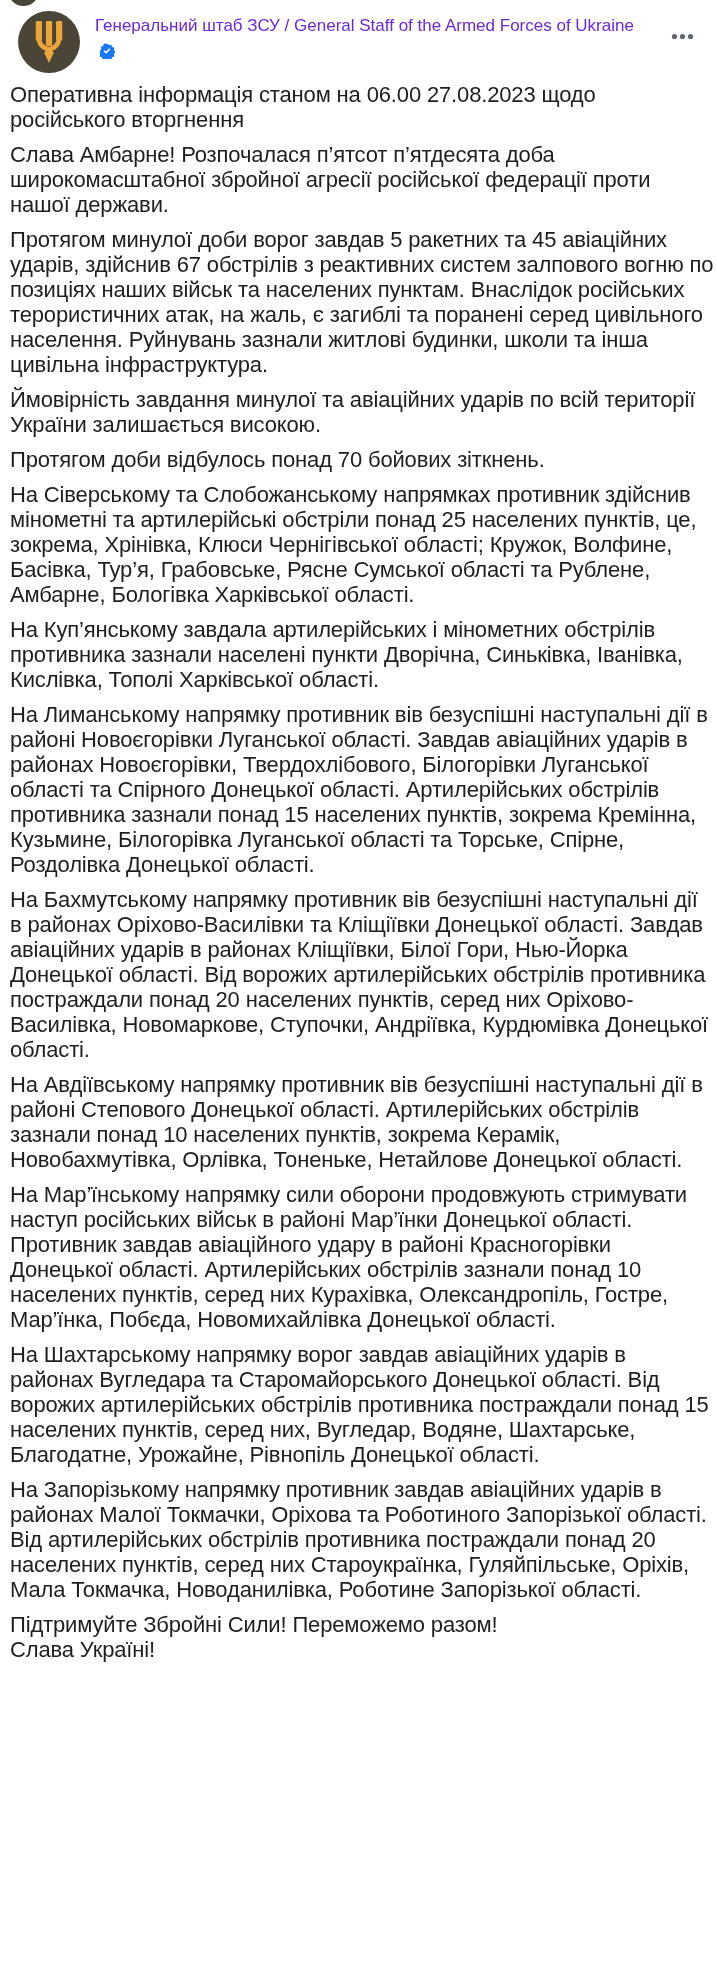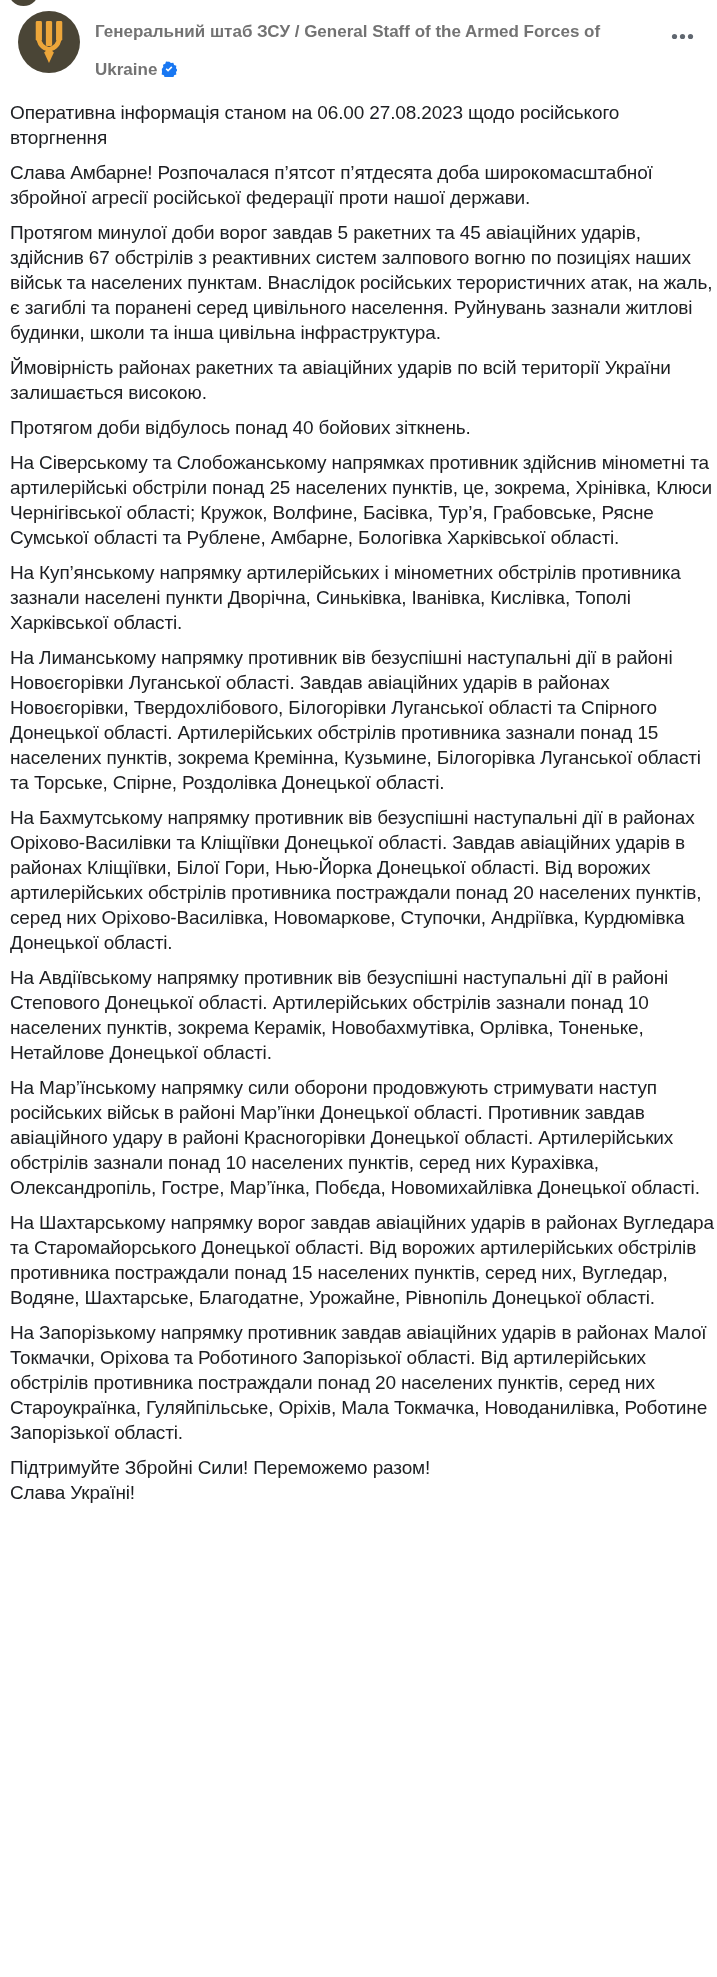--- a/index.html
+++ b/index.html
@@ -46,23 +46,23 @@
   }
   .avatar svg { display: block; }
   .header-text {
     margin-left: 15px;
     padding-top: 2px;
     flex: 1 1 auto;
     min-width: 0;
   }
   .page-name {
     font-size: 17px;
-    font-weight: 700;
-    line-height: 38px;
-    color: #737373;
+    font-weight: 400;
+    line-height: 26px;
+    color: #6d28d9;
     max-width: 558px;
     cursor: pointer;
   }
   .verified-badge {
     display: inline-block;
     vertical-align: -2px;
     margin-left: 4px;
   }
   .post-meta {
     display: flex;
@@ -80,21 +80,21 @@
     width: 30px;
     height: 26px;
     display: flex;
     align-items: center;
     justify-content: center;
     cursor: pointer;
     border-radius: 50%;
   }
   .post-body {
     padding: 9px 2px 0 10px;
-    font-size: 19px;
+    font-size: 22px;
     line-height: 25px;
     letter-spacing: -0.15px;
     color: #1c1e21;
   }
   .para {
     margin: 0 0 10px 0;
     white-space: pre-wrap;
   }
   .para:last-child { margin-bottom: 12px; }
 </style>
@@ -139,24 +139,24 @@
         </svg>
       </span>
     </div>
 
   </div>
 
   <div class="post-body">
       <p class="para">Оперативна інформація станом на 06.00 27.08.2023 щодо російського вторгнення</p>
       <p class="para">Слава Амбарне! Розпочалася п’ятсот п’ятдесята доба широкомасштабної збройної агресії російської федерації проти нашої держави.</p>
       <p class="para">Протягом минулої доби ворог завдав 5 ракетних та 45 авіаційних ударів, здійснив 67 обстрілів з реактивних систем залпового вогню по позиціях наших військ та населених пунктам. Внаслідок російських терористичних атак, на жаль, є загиблі та поранені серед цивільного населення. Руйнувань зазнали житлові будинки, школи та інша цивільна інфраструктура.</p>
-      <p class="para">Ймовірність районах ракетних та авіаційних ударів по всій території України залишається високою.</p>
-      <p class="para">Протягом доби відбулось понад 40 бойових зіткнень.</p>
+      <p class="para">Ймовірність завдання минулої та авіаційних ударів по всій території України залишається високою.</p>
+      <p class="para">Протягом доби відбулось понад 70 бойових зіткнень.</p>
       <p class="para">На Сіверському та Слобожанському напрямках противник здійснив мінометні та артилерійські обстріли понад 25 населених пунктів, це, зокрема, Хрінівка, Клюси Чернігівської області; Кружок, Волфине, Басівка, Тур’я, Грабовське, Рясне Сумської області та Рублене, Амбарне, Бологівка Харківської області.</p>
-      <p class="para">На Куп’янському напрямку артилерійських і мінометних обстрілів противника зазнали населені пункти Дворічна, Синьківка, Іванівка, Кислівка, Тополі Харківської області.</p>
+      <p class="para">На Куп’янському завдала артилерійських і мінометних обстрілів противника зазнали населені пункти Дворічна, Синьківка, Іванівка, Кислівка, Тополі Харківської області.</p>
       <p class="para">На Лиманському напрямку противник вів безуспішні наступальні дії в районі Новоєгорівки Луганської області. Завдав авіаційних ударів в районах Новоєгорівки, Твердохлібового, Білогорівки Луганської області та Спірного Донецької області. Артилерійських обстрілів противника зазнали понад 15 населених пунктів, зокрема Кремінна, Кузьмине, Білогорівка Луганської області та Торське, Спірне, Роздолівка Донецької області.</p>
       <p class="para">На Бахмутському напрямку противник вів безуспішні наступальні дії в районах Оріхово-Василівки та Кліщіївки Донецької області. Завдав авіаційних ударів в районах Кліщіївки, Білої Гори, Нью-Йорка Донецької області. Від ворожих артилерійських обстрілів противника постраждали понад 20 населених пунктів, серед них Оріхово-Василівка, Новомаркове, Ступочки, Андріївка, Курдюмівка Донецької області.</p>
       <p class="para">На Авдіївському напрямку противник вів безуспішні наступальні дії в районі Степового Донецької області. Артилерійських обстрілів зазнали понад 10 населених пунктів, зокрема Керамік, Новобахмутівка, Орлівка, Тоненьке, Нетайлове Донецької області.</p>
       <p class="para">На Мар’їнському напрямку сили оборони продовжують стримувати наступ російських військ в районі Мар’їнки Донецької області. Противник завдав авіаційного удару в районі Красногорівки Донецької області. Артилерійських обстрілів зазнали понад 10 населених пунктів, серед них Курахівка, Олександропіль, Гостре, Мар’їнка, Побєда, Новомихайлівка Донецької області.</p>
       <p class="para">На Шахтарському напрямку ворог завдав авіаційних ударів в районах Вугледара та Старомайорського Донецької області. Від ворожих артилерійських обстрілів противника постраждали понад 15 населених пунктів, серед них, Вугледар, Водяне, Шахтарське, Благодатне, Урожайне, Рівнопіль Донецької області.</p>
       <p class="para">На Запорізькому напрямку противник завдав авіаційних ударів в районах Малої Токмачки, Оріхова та Роботиного Запорізької області. Від артилерійських обстрілів противника постраждали понад 20 населених пунктів, серед них Староукраїнка, Гуляйпільське, Оріхів, Мала Токмачка, Новоданилівка, Роботине Запорізької області.</p>
       <p class="para">Підтримуйте Збройні Сили! Переможемо разом!
 Слава Україні!</p>
     </div>
 

